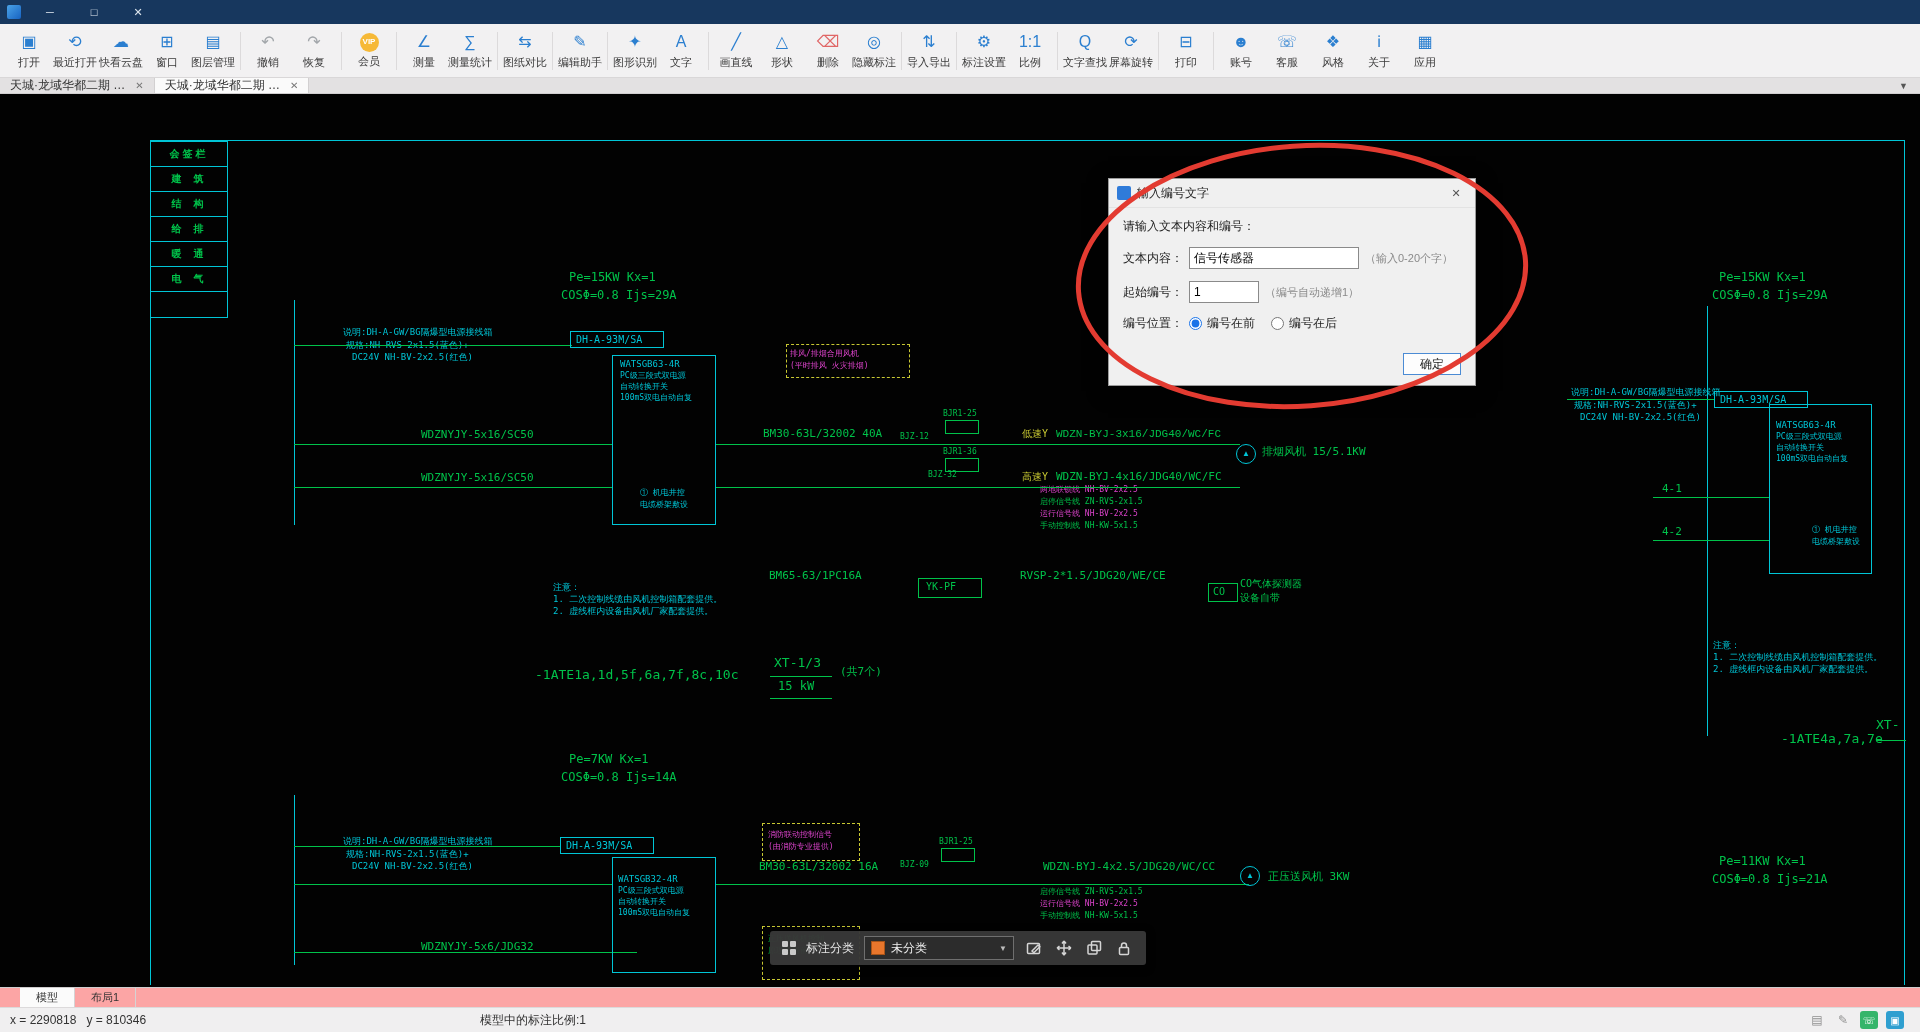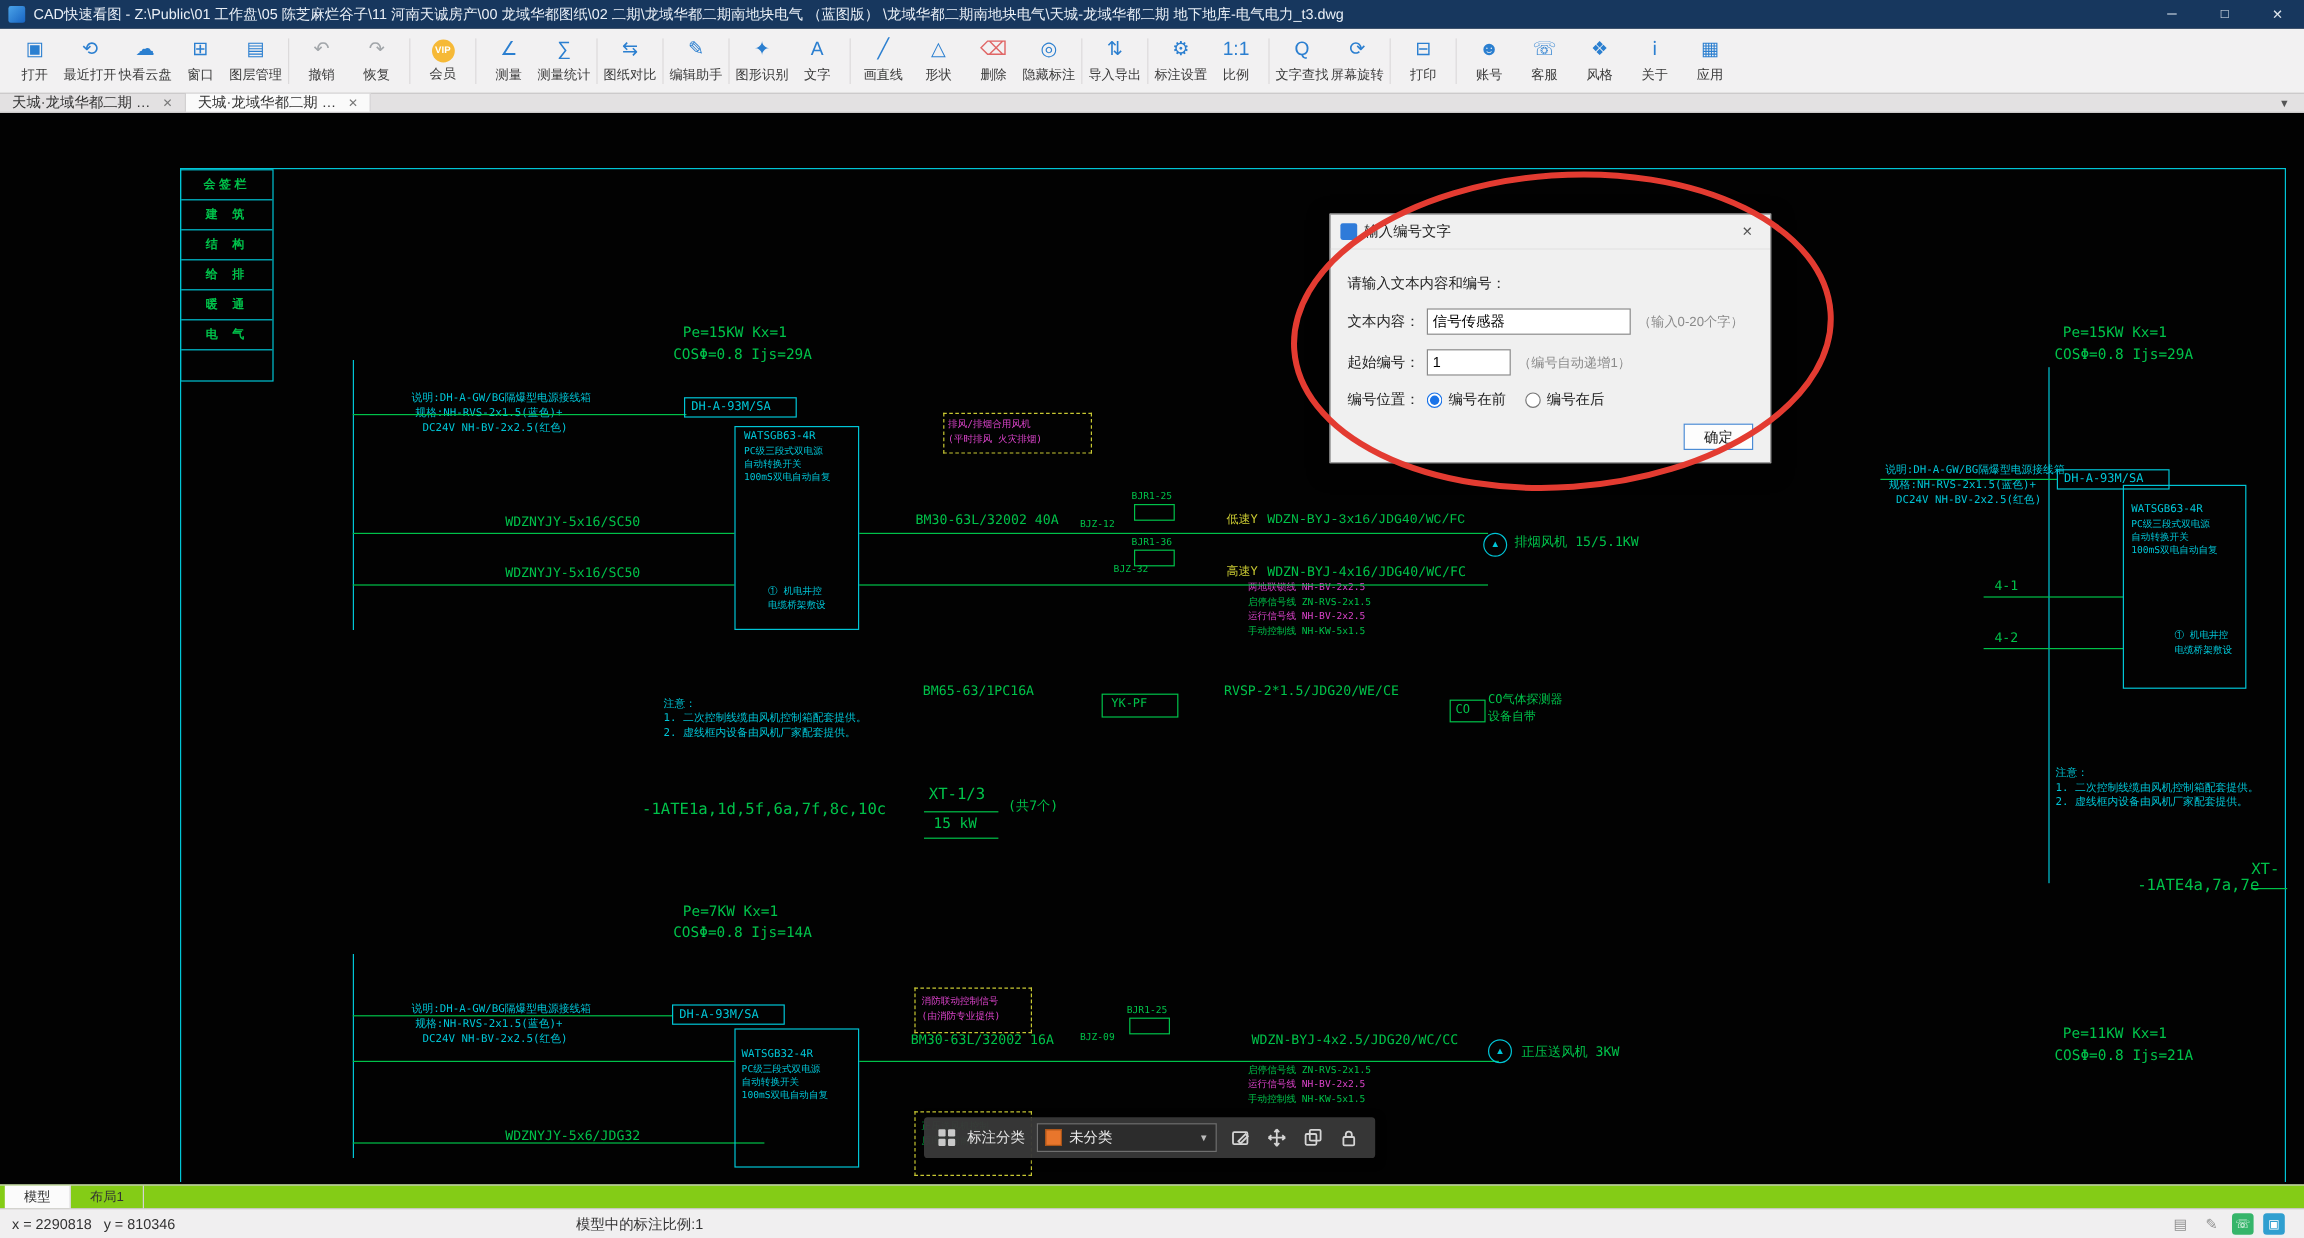--- a/index.html
+++ b/index.html
@@ -58,21 +58,21 @@
 
   
   .dialog{position:absolute;left:1108px;top:178px;width:368px;height:208px;background:#f0f0f0;
           border:1px solid #9b9b9b;box-shadow:0 5px 18px rgba(0,0,0,.55);z-index:50;
           font-size:12px;color:#222;box-sizing:border-box}
   .dlg-title{height:28px;display:flex;align-items:center;gap:6px;padding:0 8px;
              border-bottom:1px solid #e3e3e3}
   .dlg-ico{width:14px;height:14px;background:#2f7bd9;border-radius:2px;flex:none}
   .dlg-close{margin-left:auto;color:#555;font-size:11px;width:22px;text-align:center}
   .dlg-body{position:relative;height:179px;padding:4px 14px;box-sizing:border-box}
-  .dlg-prompt{margin-top:16px}
+  .dlg-prompt{margin-top:6px}
   .dlg-row{display:flex;align-items:center;gap:6px;margin-top:12px}
   .dlg-input{height:22px;border:1px solid #8a8a8a;background:#fff;font-size:12px;padding:0 4px;
              box-sizing:border-box;font-family:"Liberation Sans",sans-serif}
   .w-170{width:170px}.w-70{width:70px}
   .dlg-hint{color:#8a8a8a;font-size:11px;white-space:nowrap}
   .radio-wrap{display:flex;align-items:center;gap:5px;margin-right:16px;font-size:12px}
   input[type=radio]{accent-color:#1a73e8;width:13px;height:13px;margin:0}
   .dlg-ok{position:absolute;right:14px;bottom:12px;width:58px;height:22px;background:#fdfdfd;
           border:1px solid #4b8bd4;font-size:12px;color:#222;display:flex;align-items:center;
           justify-content:center;font-family:"Liberation Sans",sans-serif}
@@ -89,42 +89,41 @@
   .flabel{color:#e6e6e6;font-size:12px;white-space:nowrap}
   .fdrop{display:flex;align-items:center;gap:6px;width:150px;height:24px;background:#2c2c2c;
          border:1px solid #6f6f6f;padding:0 6px;box-sizing:border-box}
   .fswatch{width:12px;height:12px;background:#e8762c;border:1px solid #a85418;flex:none}
   .fval{color:#eee;font-size:12px}
   .fcaret{margin-left:auto;color:#bbb;font-size:8px}
   .fico{width:20px;height:20px;display:flex;align-items:center;justify-content:center}
   .fico svg{stroke:#d5d5d5;fill:none;stroke-width:1.5}
 
   
-  .modeltabs{position:absolute;top:987px;left:0;width:100%;height:20px;background:#84cc16;
-             border-top:1px solid #cfcdce;display:flex;align-items:stretch;padding-left:4px;
+  .modeltabs{position:absolute;top:987px;left:0;width:100%;height:20px;background:#fca5a5;
+             border-top:1px solid #cfcdce;display:flex;align-items:stretch;padding-left:20px;
              box-sizing:border-box;z-index:20}
   .mtab{display:flex;align-items:center;padding:0 16px;font-size:11px;color:#333;
         border-right:1px solid #d5d3d4}
   .mtab.active{background:#fbfbfb}
   .statusbar{position:absolute;top:1007px;left:0;width:100%;height:25px;background:#f0eff0;
              border-top:1px solid #dcdadb;display:flex;align-items:center;font-size:12px;
              color:#333;padding:0 10px;box-sizing:border-box;z-index:20}
   .sb-coords{width:470px;white-space:pre}
   .sb-right{margin-left:auto;display:flex;gap:8px;align-items:center;padding-right:6px}
   .sb-ico{width:18px;height:18px;display:flex;align-items:center;justify-content:center;
           font-size:12px;color:#8f8f8f}
   .sb-ico.sb-chip-green{background:#35b56a;color:#fff;border-radius:3px;font-size:10px}
   .sb-ico.sb-chip-teal{background:#2f9fd0;color:#fff;border-radius:3px;font-size:10px}
 </style>
 </head>
 <body>
 
 <div class="titlebar">
   <div class="app-ico"></div>
-  <div class="tb-title">CAD快速看图 - Z:\Public\01 工作盘\05 陈芝麻烂谷子\11 河南天诚房产\00 龙域华都图纸\02 二期\龙域华都二期南地块电气 （蓝图版） \龙域华都二期南地块电气\天城-龙域华都二期 地下地库-电气电力_t3.dwg</div>
   <div class="win-controls">
     <span class="win-btn">─</span>
     <span class="win-btn">□</span>
     <span class="win-btn">✕</span>
   </div>
 </div>
 
 <div class="toolbar">
     <div class="tbtn">
       <span class="ticon">▣</span>

